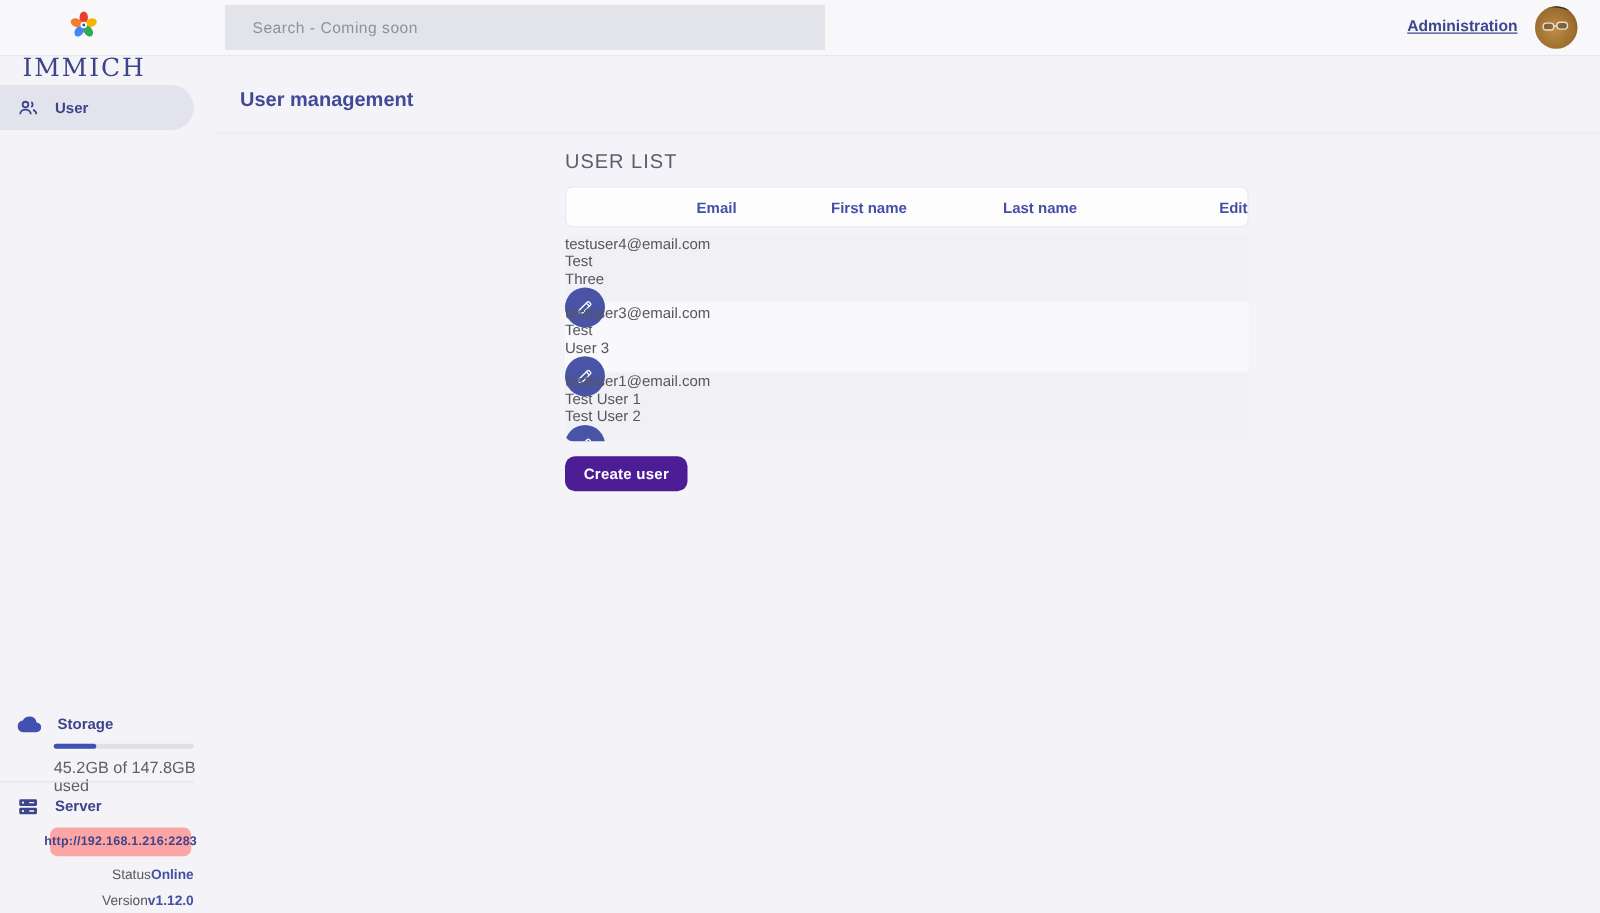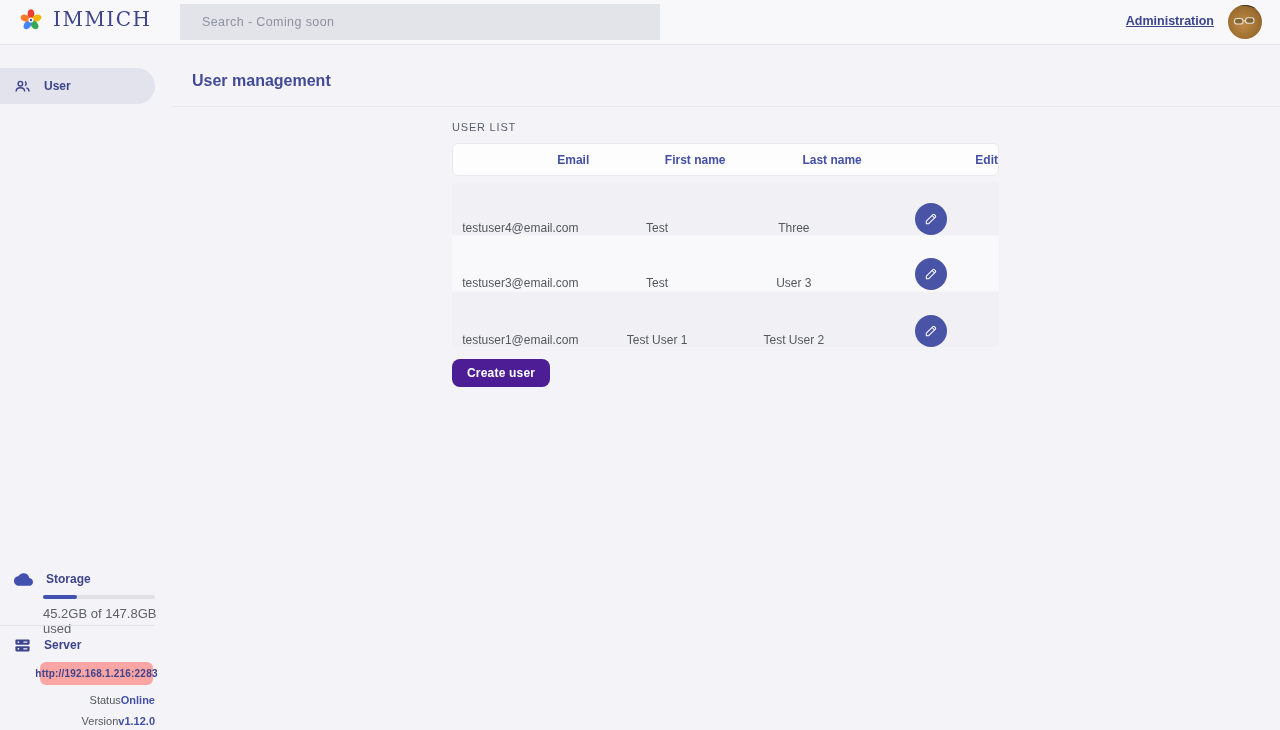--- a/index.html
+++ b/index.html
@@ -11,21 +11,21 @@
     overflow:hidden;
     color:#55575e;
   }
   a { cursor:pointer; }
 
   
   .app-header {
     position:absolute; top:0; left:0; width:1280px; height:45px;
     background:#f8f8fb; border-bottom:1px solid #e7e7ee; z-index:10;
   }
-  .logo { position:absolute; left:18px; top:7px; display:flex; gap:9px; }
+  .logo { position:absolute; left:18px; top:7px; display:flex; align-items:center; gap:9px;flex-direction:column; }
   .logo-text {
     font-family:"DejaVu Serif",serif; font-size:20px; letter-spacing:1.5px;
     color:#3e4489; font-weight:500;
   }
   .search-input {
     position:absolute; left:180px; top:4px; width:480px; height:36px;
     background:#e3e4e9; border:none; border-radius:0; padding:0 22px;
     font-size:12.5px; letter-spacing:0.4px; color:#555; outline:none;
     font-family:"Liberation Sans",sans-serif;
   }
@@ -65,30 +65,30 @@
   }
   .kv-row { display:flex; justify-content:flex-end; width:112px; margin:9px 0 0 29px; }
   .kv-key { font-size:11px; color:#55585f; }
   .kv-val { font-size:11px; font-weight:700; color:#4350a5; }
 
   
   .main { position:absolute; left:172px; top:45px; width:1108px; height:685px; }
   .page-title { margin:26px 16px 0 20px; font-size:16px; font-weight:600; color:#424a97; line-height:19px; }
   .main-divider { margin-top:16px; border:none; border-top:1px solid #e7e7ed; width:100%; }
   .content { margin:14px 0 0 280px; width:547px; }
-  .section-label { font-size:11px; letter-spacing:0.8px; color:#595e6b; font-weight:500; }
+  .section-label { font-size:16px; letter-spacing:0.8px; color:#595e6b; font-weight:500; }
 
   .thead {
     margin-top:10px; height:33px; background:#fdfdfe; border:1px solid #e9e9f0;
     border-radius:6px; display:flex; align-items:center;
   }
   .th { flex:1; text-align:right; font-size:12px; font-weight:600; color:#4350a5; }
 
   .rows { margin-top:6px; border-radius:6px; overflow:hidden; }
-  .trow { height:55px; display:flex; align-items:flex-end; border-bottom:2px solid #f7f7fa; }
+  .trow { height:55px; display:flex; align-items:flex-start; border-bottom:2px solid #f7f7fa;flex-direction:column; }
   .trow:last-child { border-bottom:none; }
   .trow.odd  { background:#f1f1f5; }
   .trow.even { background:#f9f9fb; }
   .td { flex:1; text-align:center; font-size:12px; color:#55575e; }
   .td-edit { flex:1; display:flex; justify-content:center; }
   .edit-btn {
     width:32px; height:32px; border-radius:50%; background:#4a54a7; border:none;
     display:flex; align-items:center; justify-content:center; cursor:pointer;
   }
 

